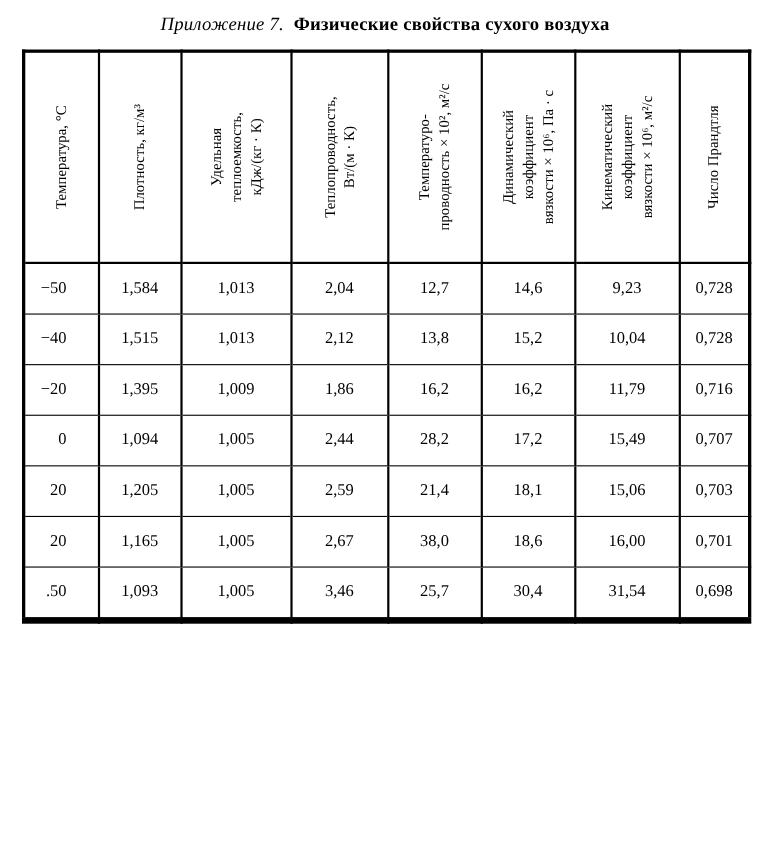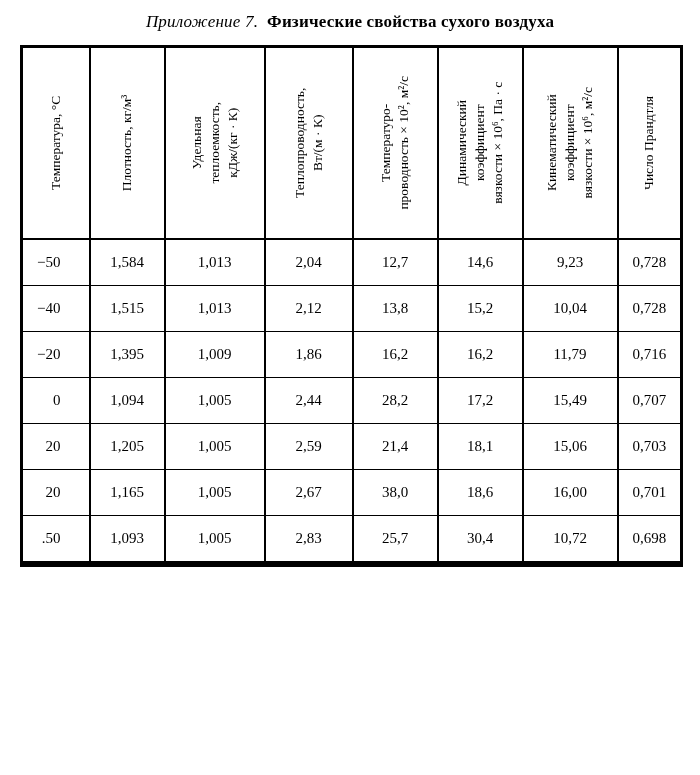--- a/index.html
+++ b/index.html
@@ -208,21 +208,21 @@
         <td>2,67</td>
         <td>38,0</td>
         <td>18,6</td>
         <td>16,00</td>
         <td>0,701</td>
       </tr>
       <tr>
         <td class="c-temp">.50</td>
         <td>1,093</td>
         <td>1,005</td>
-        <td>2,83</td>
+        <td>3,46</td>
         <td>25,7</td>
         <td>30,4</td>
-        <td>10,72</td>
+        <td>31,54</td>
         <td>0,698</td>
       </tr>
     </tbody>
   </table>
 </div>
 
 </body></html>

